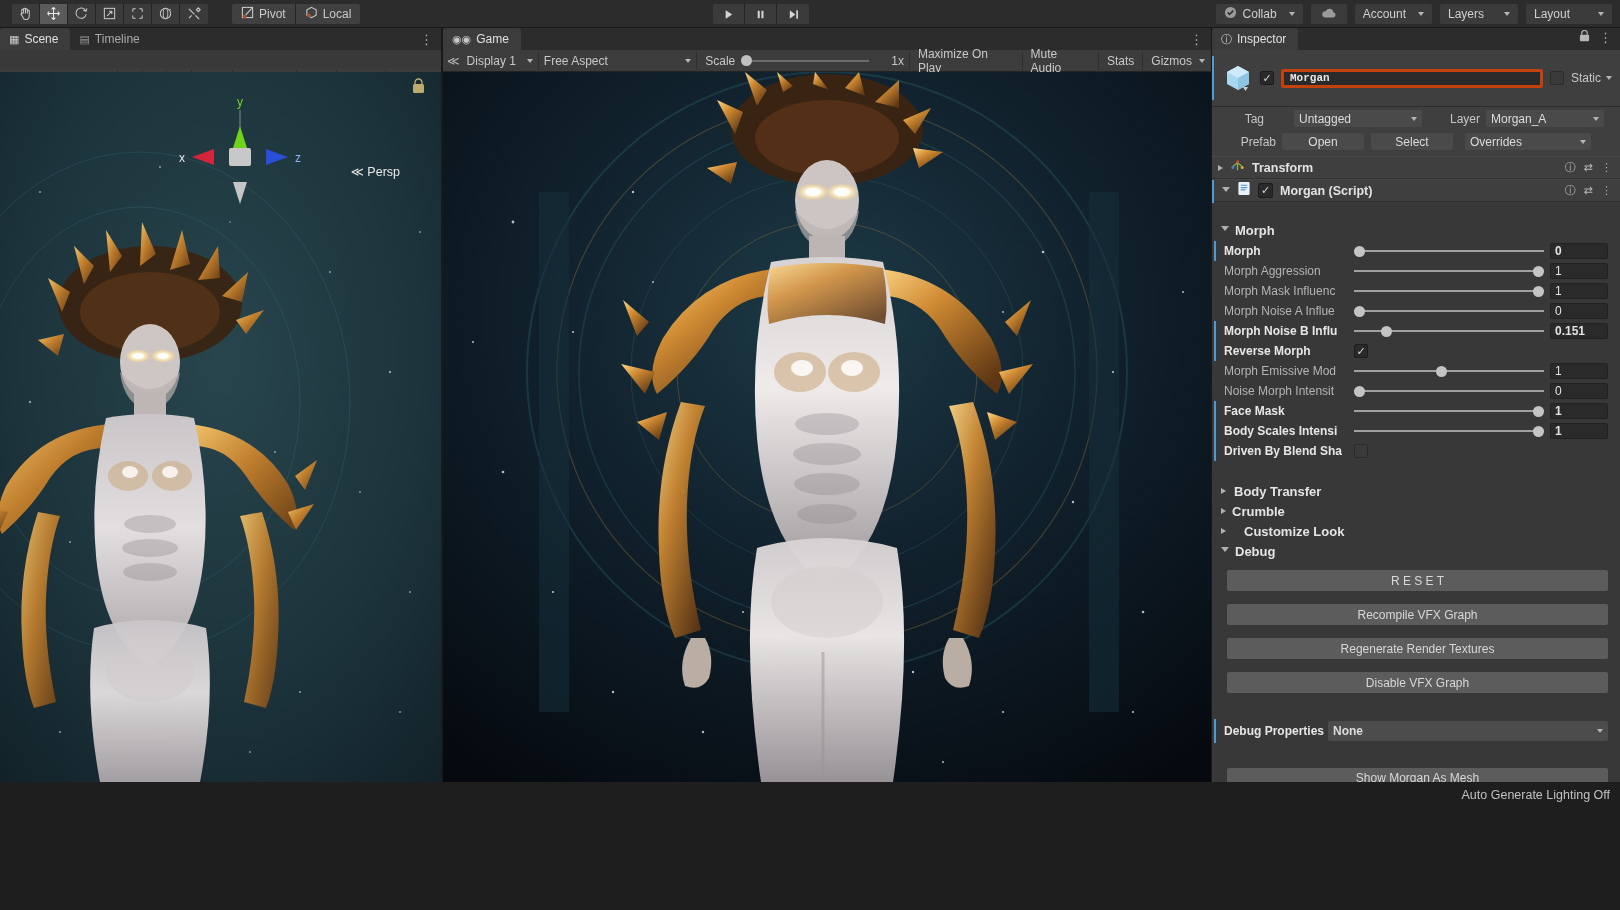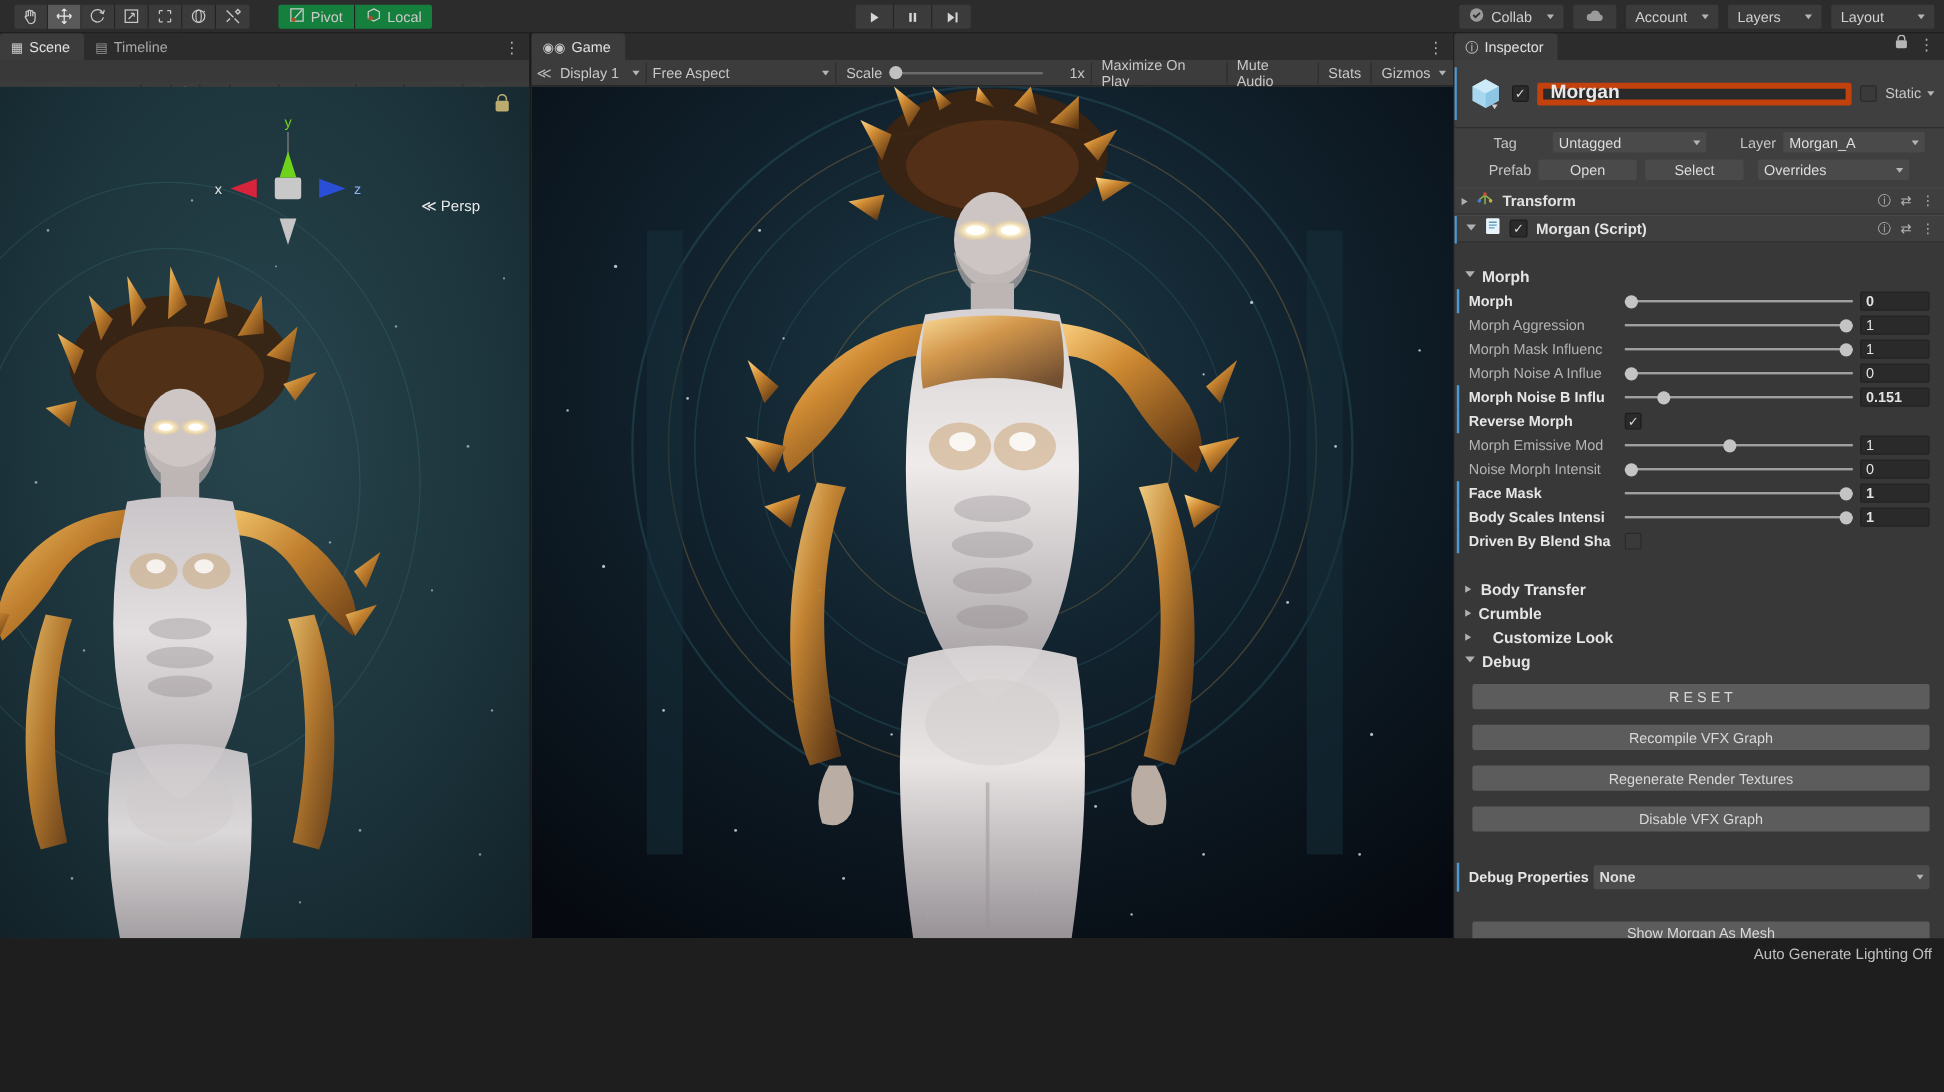--- a/index.html
+++ b/index.html
@@ -28,21 +28,21 @@
     color: #c4c4c4; font-size: 12px;
     cursor: default;
   }
   .tb-btn:first-child { border-radius: 2px 0 0 2px; }
   .tb-btn:last-child { border-radius: 0 2px 2px 0; border-right: none; }
   .tb-btn.active { background: #5a5a5a; }
   .tb-btn svg { display:block; }
   .tb-sep { width: 12px; }
 
   .tb-wide {
-    height: 20px; background: #15803d; color: #c9c9c9;
+    height: 20px; background: #404040; color: #c9c9c9;
     font-size: 12px; padding: 0 9px;
     display: flex; align-items: center; gap: 5px;
     border-right: 1px solid #242424;
   }
   .tb-wide:first-child { border-radius: 2px 0 0 2px; }
   .tb-wide:last-child { border-radius: 0 2px 2px 0; border-right: none; }
 
   .caret { width:0;height:0;border-left:3.5px solid transparent;border-right:3.5px solid transparent;border-top:4px solid #b5b5b5; display:inline-block; }
 
   
@@ -111,22 +111,22 @@
     background: #3f3f3f; padding: 6px 8px 6px 6px; display: flex; align-items: center; gap: 7px;
     border-bottom: 1px solid #2c2c2c;
   }
   .prefab-cube { width: 30px; height: 30px; position: relative; }
   .chk {
     width: 14px; height: 14px; background: #2a2a2a; border: 1px solid #1c1c1c; border-radius: 2px;
     display: flex; align-items: center; justify-content: center; color: #d8d8d8; font-size: 11px; flex: none;
   }
   .chk.off { color: transparent; background:#3a3a3a; border-color:#2a2a2a;}
   .name-field {
-    flex: 1; height: 19px; background: #2a2a2a; border: 5px solid #c2410c; border-radius: 2px;
-    color: #e8e8e8; font-size: 16px; font-weight: bold; padding: 0 6px; display:flex; align-items:center;
+    flex: 1; height: 19px; background: #2a2a2a; border: 3px solid #c2410c; border-radius: 2px;
+    color: #e8e8e8; font-size: 11px; font-weight: bold; padding: 0 6px; display:flex; align-items:center;font-family:Liberation Mono, monospace;
   }
   .static-box { display: flex; align-items: center; gap: 5px; color: #c8c8c8; font-size: 12px; }
 
   .ins-sub { padding: 3px 8px; display: flex; align-items: center; gap: 6px; font-size: 12px; color: #c5c5c5; background:#3f3f3f;}
   .lbl-r { color: #c5c5c5; font-size: 12px; }
   .dropdown {
     height: 17px; background: #4a4a4a; border-radius: 2px; color: #dcdcdc; font-size: 12px;
     padding: 0 5px; display: flex; align-items: center; justify-content: space-between;
   }
   .btn-flat {

